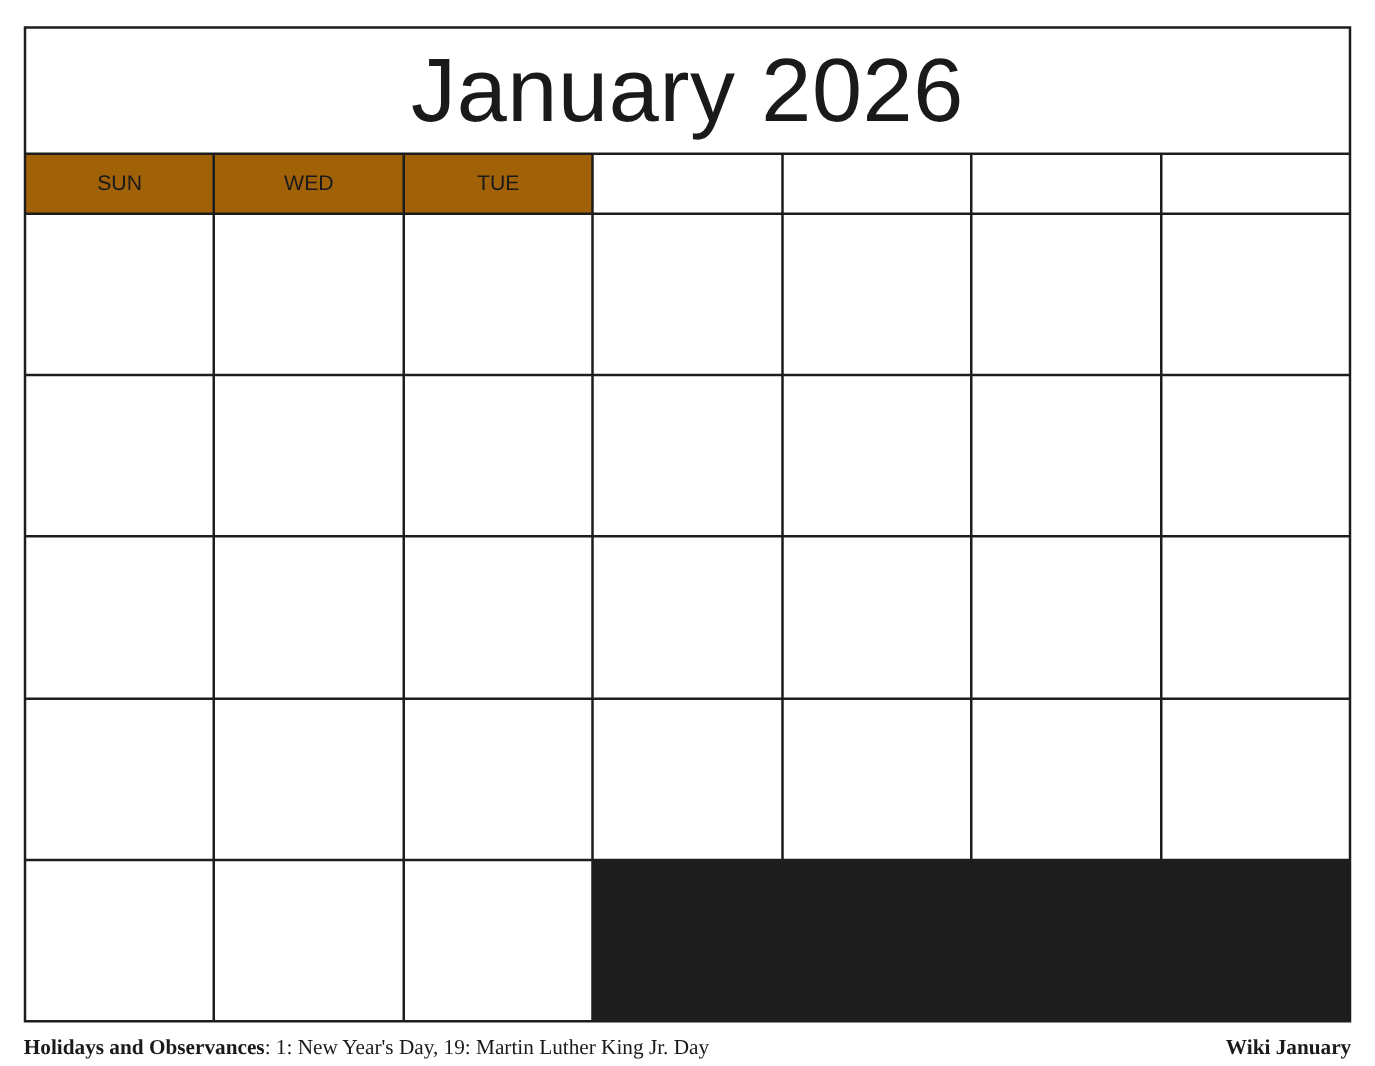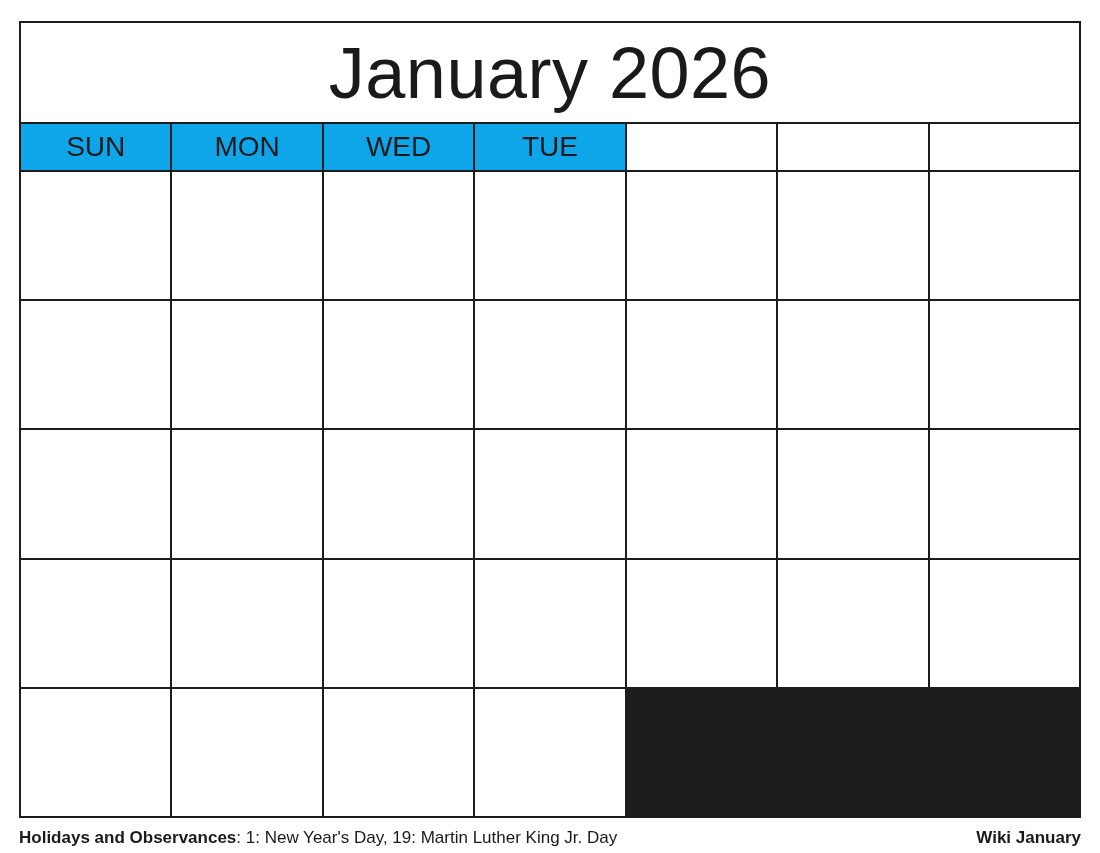--- a/index.html
+++ b/index.html
@@ -38,54 +38,54 @@
     background: #ffffff;
     display: flex;
     align-items: center;
     justify-content: center;
     font-size: 72px;
     font-weight: 400;
     letter-spacing: 0.5px;
     white-space: nowrap;
   }
   .day-header {
-    background: #0ea5e9;
+    background: #a16207;
     display: flex;
     align-items: center;
     justify-content: center;
-    font-size: 28px;
+    font-size: 17px;
     font-weight: 400;
   }
   .day-cell {
     background: #ffffff;
   }
   .footer {
     position: absolute;
     left: 19px;
     right: 19px;
     top: 827px;
     display: flex;
     justify-content: space-between;
     align-items: center;
     font-size: 17px;
     line-height: 21px;
     white-space: nowrap;
+    font-family: Liberation Serif, serif;
   }
   .bold { font-weight: 700; }
 </style>
 </head>
 <body>
 
 <div class="page">
 
   <div class="calendar-table">
     <div class="title-cell">January 2026</div>
 
     <div class="day-header">SUN</div>
-    <div class="day-header">MON</div>
     <div class="day-header">WED</div>
     <div class="day-header">TUE</div>
 
   <div class="day-cell"></div>
       <div class="day-cell"></div>
       <div class="day-cell"></div>
       <div class="day-cell"></div>
       <div class="day-cell"></div>
       <div class="day-cell"></div>
       <div class="day-cell"></div>

